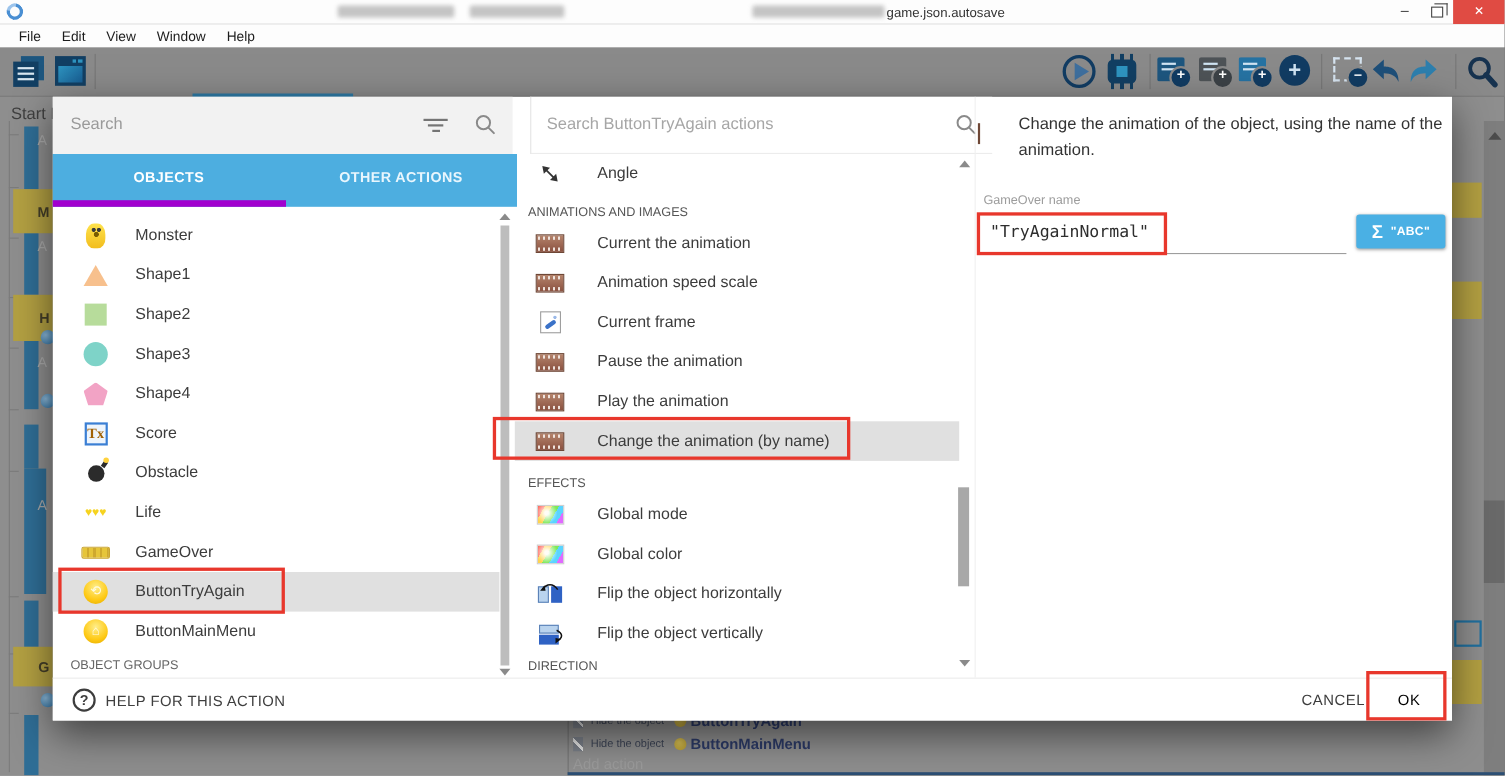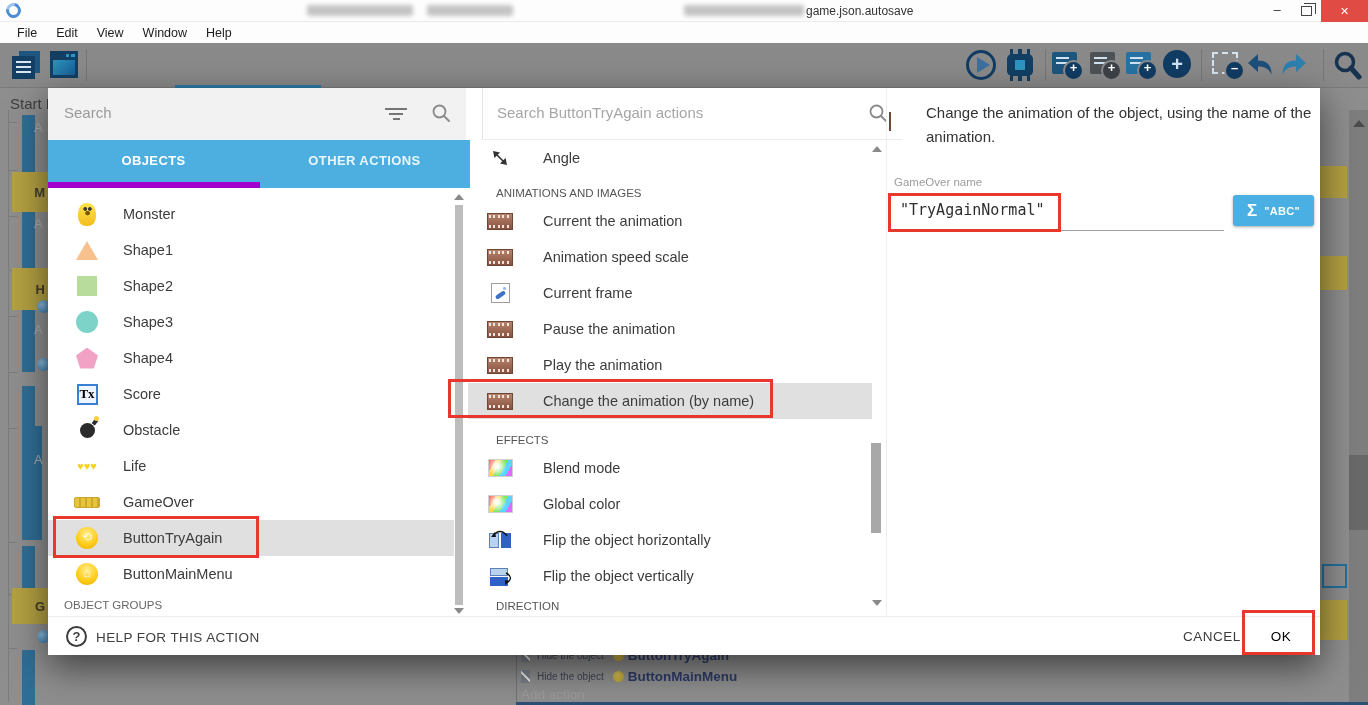--- a/index.html
+++ b/index.html
@@ -113,21 +113,21 @@
   .lgroups{position:absolute;left:0;top:506px;width:406px;height:22px;font-size:11.5px;color:#666;
            padding-left:16px;display:flex;align-items:center}
   .sbar-thumb{position:absolute;left:407px;width:8px;background:#bdbdbd}
   .sarrow-up{position:absolute;width:0;height:0;border-left:5px solid transparent;border-right:5px solid transparent;
              border-bottom:6px solid #8a8a8a}
   .sarrow-dn{position:absolute;width:0;height:0;border-left:5px solid transparent;border-right:5px solid transparent;
              border-top:6px solid #8a8a8a}
   .mrow{position:absolute;left:420px;width:404px;height:36px}
   .mic{position:absolute;left:15px;top:0;width:34px;height:36px;display:flex;align-items:center;justify-content:center}
   .mlbl{position:absolute;left:75px;top:0;line-height:36px;font-size:14.5px;color:#3c3c3c;white-space:nowrap}
-  .msec{position:absolute;left:434px;width:404px;font-size:11.5px;color:#555;padding-left:14px;
+  .msec{position:absolute;left:418px;width:404px;font-size:11.5px;color:#555;padding-left:14px;
         display:flex;align-items:flex-end;padding-bottom:4px}
   .mthumb{position:absolute;left:823px;top:355px;width:10px;height:90px;background:#a8a8a8}
   .rdivider{position:absolute;left:838px;top:0;width:1px;height:528px;background:#efefef}
 
   
   .film{width:26px;height:17px;background:linear-gradient(180deg,#b5846c,#8a5140);
         border:1px solid #6e4736;position:relative}
   .film::before,.film::after{content:"";position:absolute;left:1px;right:1px;height:3px;
         background:repeating-linear-gradient(90deg,#efe4de 0 2px,transparent 2px 4.5px)}
   .film::before{top:1px}.film::after{bottom:1px}
@@ -144,21 +144,21 @@
                radial-gradient(circle at 66% 26%,#3a3a3a 1.5px,transparent 2.2px),
                radial-gradient(circle at 53% 44%,#7a5c00 2px,transparent 2.6px),
                linear-gradient(#ffe34d,#f2bd1d)}
   .ic-tri{width:0;height:0;border-left:11px solid transparent;border-right:11px solid transparent;
     border-bottom:19px solid #f7c08d}
   .ic-sq{width:20px;height:20px;background:#b7dc9b}
   .ic-circ{width:22px;height:22px;border-radius:50%;background:#7ed3c8}
   .ic-pent{width:22px;height:21px;background:#f2a3c5;
     clip-path:polygon(50% 0,100% 38%,81% 100%,19% 100%,0 38%)}
   .ic-score{width:21px;height:21px;background:#eef5fd;border:2px solid #3b7fd4;text-align:center;
-    font-family:"Liberation Serif",serif;font-weight:bold;font-size:13px;line-height:16px;color:#000000}
+    font-family:"Liberation Serif",serif;font-weight:bold;font-size:13px;line-height:16px;color:#a16207}
   .ic-bomb{width:15px;height:15px;border-radius:50%;background:#2b2b2b;position:relative}
   .ic-bomb::before{content:"";position:absolute;right:-2px;top:-4px;width:4px;height:6px;background:#2b2b2b;
     transform:rotate(35deg)}
   .ic-bomb::after{content:"";position:absolute;right:-4px;top:-7px;width:5px;height:5px;border-radius:50%;
     background:#ffd23d}
   .ic-life{font-size:11px;color:#f6d31f;letter-spacing:0;white-space:nowrap}
   .ic-banner{width:26px;height:11px;border-radius:2px;border:1px solid #caa52d;
     background:repeating-linear-gradient(90deg,#e6c53a 0 4px,#cfa92e 4px 6px)}
   .goldbtn{width:22px;height:22px;border-radius:50%;text-align:center;line-height:21px;font-size:12px;color:#fffbe2;
     background:radial-gradient(circle at 50% 32%,#ffee8a,#fec914 62%,#e2a900)}
@@ -455,21 +455,21 @@
       <span class="mic">
           <span class="film"></span>
         </span>
       <span class="mlbl">Play the animation</span>
     </div>
     <div class="msec" style="top:331px;height:31px">EFFECTS</div>
     <div class="mrow" style="top:362px">
       <span class="mic">
           <span class="rainbow"></span>
         </span>
-      <span class="mlbl">Blend mode</span>
+      <span class="mlbl">Global mode</span>
     </div>
     <div class="mrow" style="top:398px">
       <span class="mic">
           <span class="rainbow"></span>
         </span>
       <span class="mlbl">Global color</span>
     </div>
     <div class="mrow" style="top:434px">
       <span class="mic">
         <span class="flipico">

